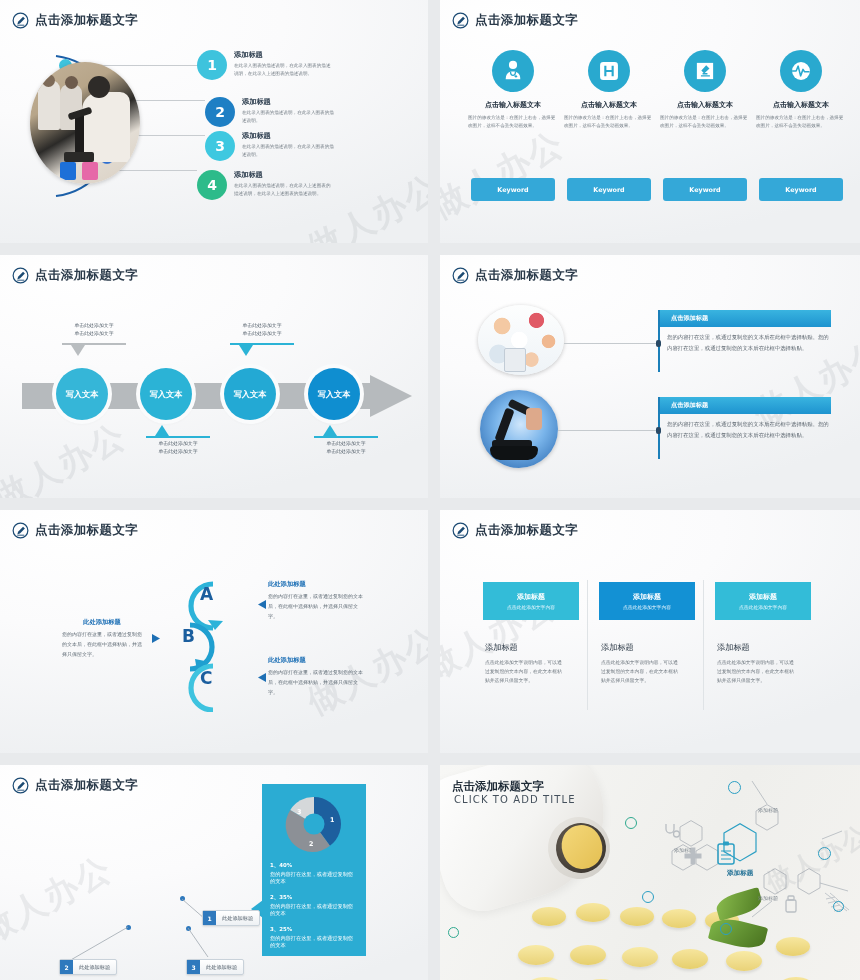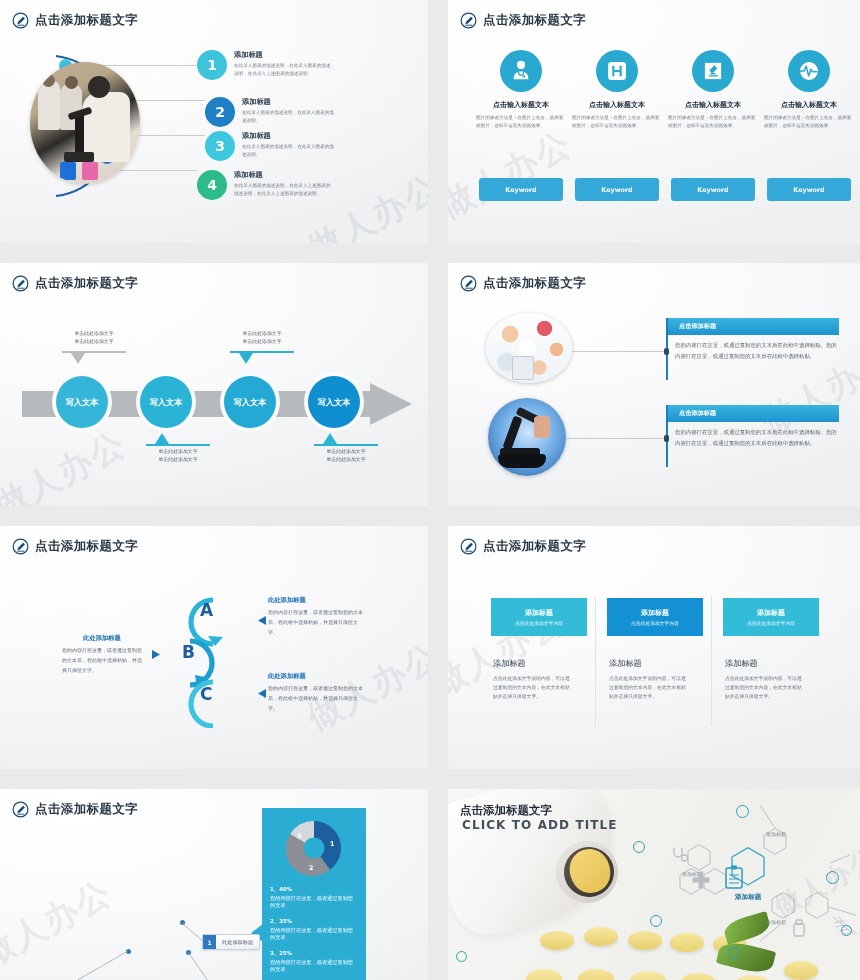--- a/index.html
+++ b/index.html
@@ -1,17 +1,17 @@
 <!DOCTYPE html>
 <html><head>
 <meta charset="utf-8">
 <style>
   html,body{margin:0;padding:0;background:#e8eaec;}
   body{width:860px;height:980px;overflow:hidden;font-family:"DejaVu Sans","Liberation Sans",sans-serif;}
-  .grid{display:grid;grid-template-columns:428px 428px;grid-template-rows:243px 243px 243px 243px;gap:20px;width:860px;height:980px;}
+  .grid{display:grid;grid-template-columns:428px 428px;grid-template-rows:243px 243px 243px 243px;gap:12px;width:860px;height:980px;}
   .slide{position:relative;overflow:hidden;background:
       radial-gradient(115% 95% at 18% 8%, #ffffff 0%, #fbfbfc 42%, #eef0f2 100%);}
   
   .hdr{position:absolute;left:12px;top:12px;display:flex;align-items:center;gap:6px;}
   .logo{width:17px;height:17px;flex:0 0 17px;}
   .hdr-title{font-size:12.5px;font-weight:700;color:#2a3a4a;letter-spacing:.4px;
     font-family:"DejaVu Sans","Liberation Sans",sans-serif;line-height:1;}
   .wm{position:absolute;color:rgba(120,130,140,.13);font-size:34px;font-weight:700;pointer-events:none;
       transform:rotate(-28deg);letter-spacing:2px;}
   .tiny{font-size:4.6px;line-height:1.75;color:#6e7880;}
@@ -61,21 +61,21 @@
   .s7-item b{font-size:5.4px;font-weight:700;display:block;margin-bottom:2px;}
   .s7-tag{position:absolute;display:flex;align-items:stretch;height:14px;
      background:linear-gradient(#ffffff,#eef1f4);border:1px solid #c9d2da;border-radius:2px;
      box-shadow:0 1px 2px rgba(0,0,0,.09);}
   .s7-tag .n{width:13px;background:#2f79bd;color:#fff;font-size:6px;font-weight:700;
      display:flex;align-items:center;justify-content:center;}
   .s7-tag .l{font-size:5.2px;color:#4d5a66;display:flex;align-items:center;padding:0 6px;}
   .s7-dot{position:absolute;width:5px;height:5px;border-radius:50%;background:#2f79bd;}
   
   .s8-t1{position:absolute;left:12px;top:14px;font-size:11.5px;font-weight:700;color:#1d2a36;}
-  .s8-t2{position:absolute;left:14px;top:29px;font-size:12px;font-weight:700;color:#44505c;letter-spacing:1.1px;}
+  .s8-t2{position:absolute;left:14px;top:29px;font-size:10px;font-weight:400;color:#44505c;letter-spacing:1.1px;}
   .hexlbl{position:absolute;text-align:center;font-size:5px;line-height:1.35;color:#7e878f;}
   .ring{position:absolute;border-radius:50%;border:1.4px solid #2b9fc4;}
 </style>
 </head>
 <body>
 
 <div class="grid">
 
   <div class="slide">
     <div class="hdr">

